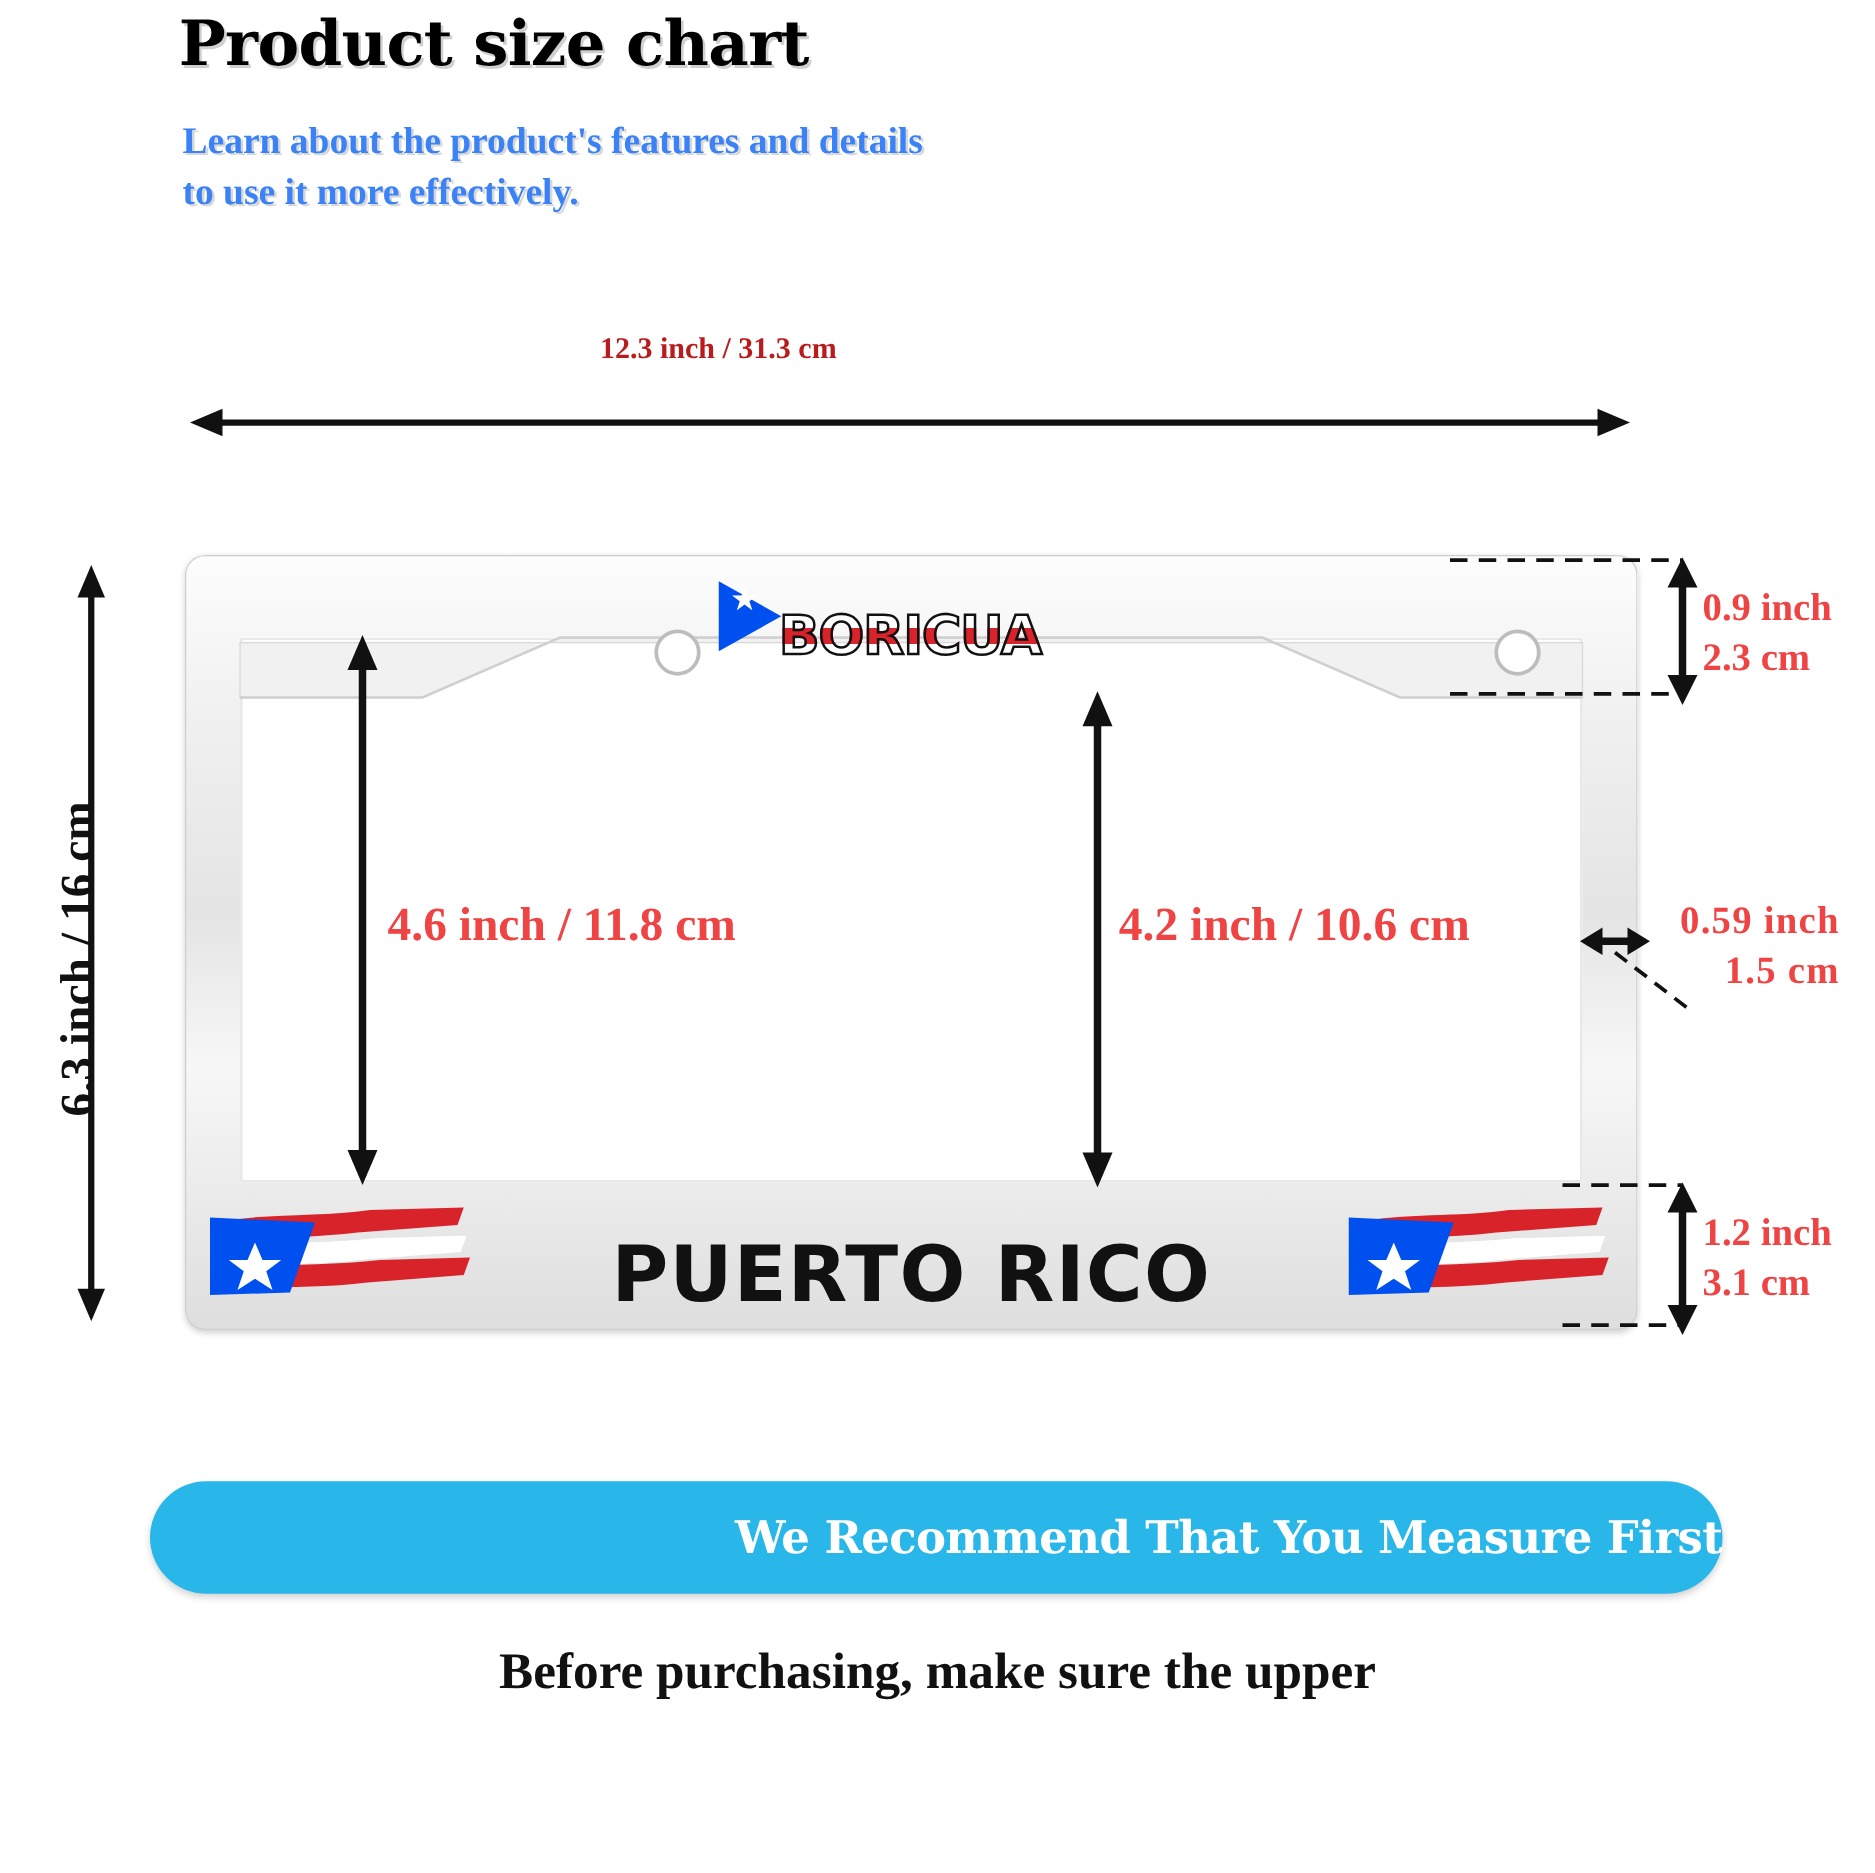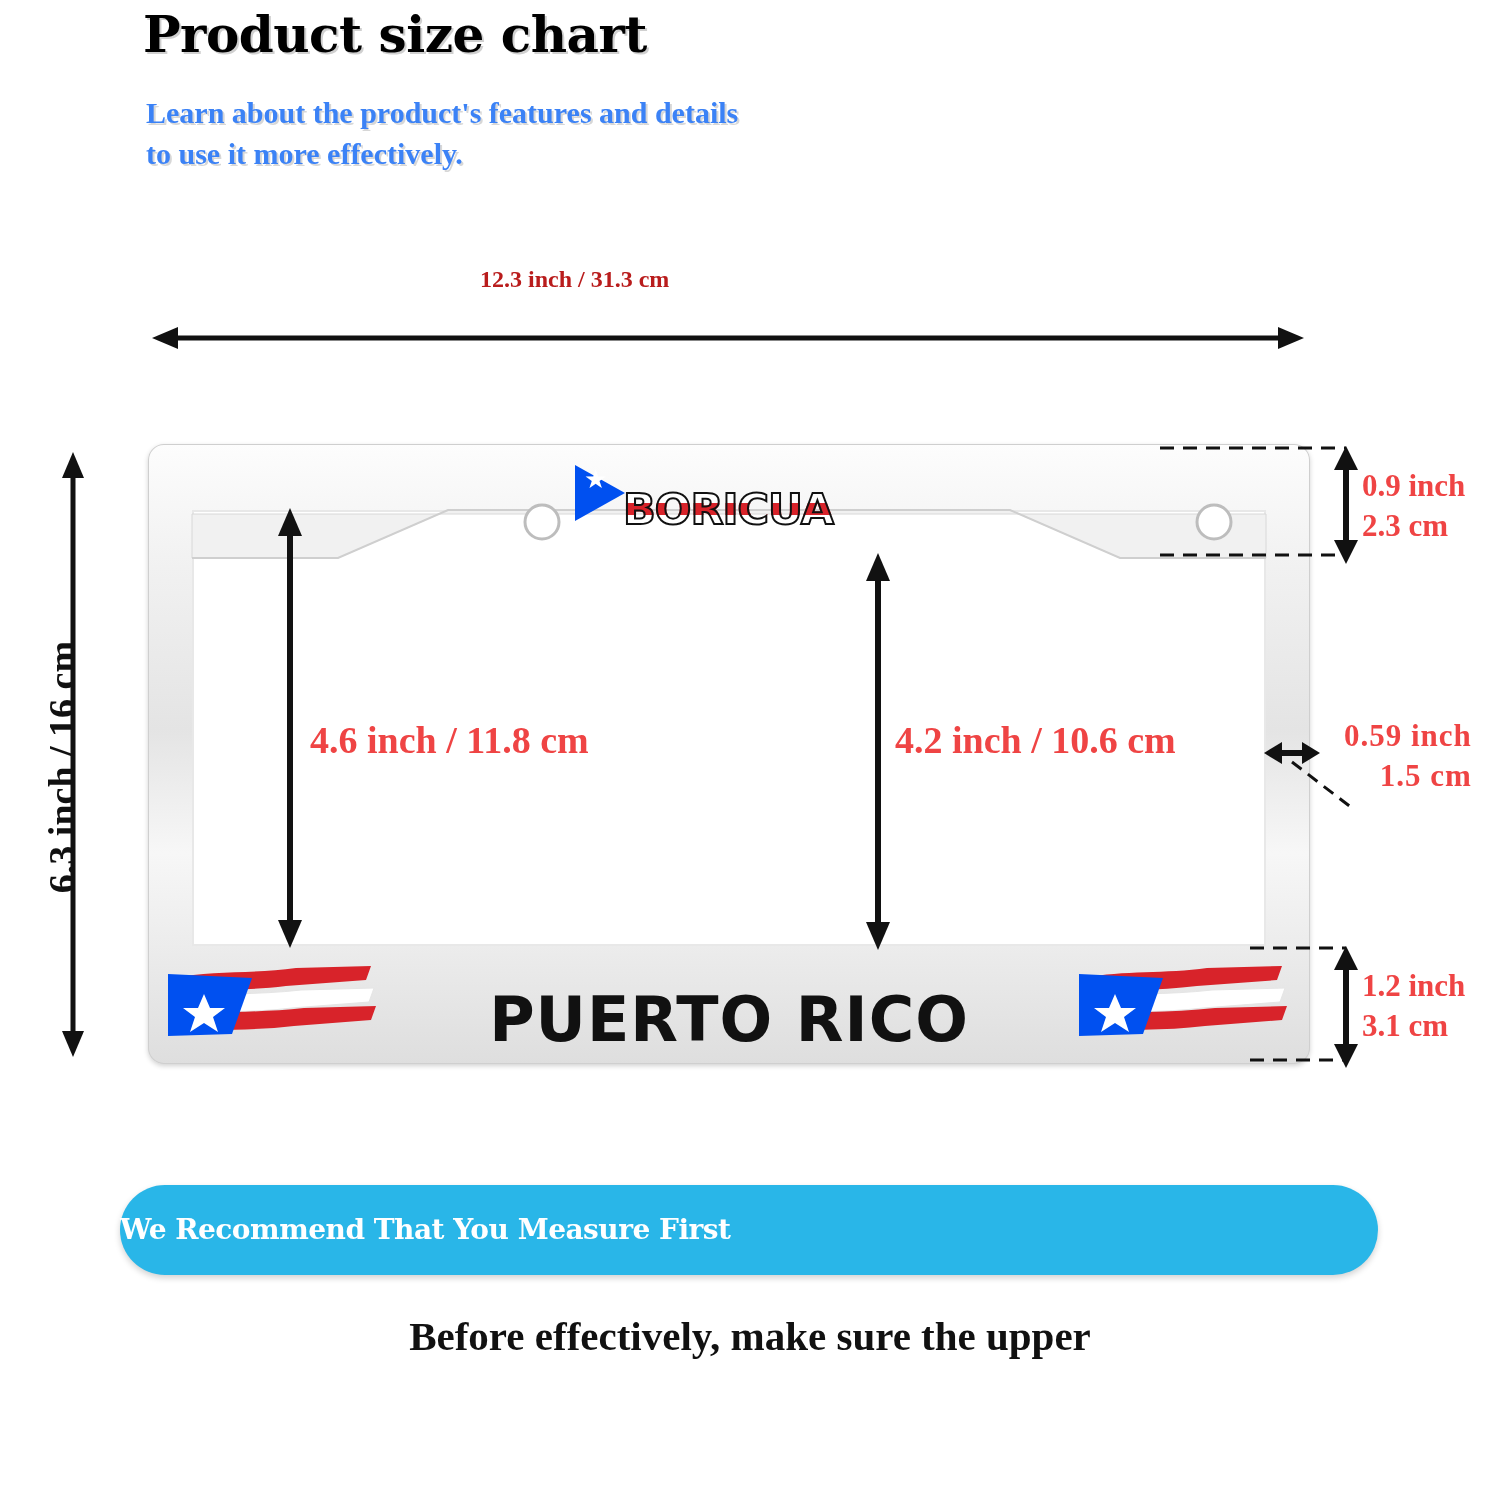--- a/index.html
+++ b/index.html
@@ -229,24 +229,24 @@
     border-radius: 45px;
     background: #29b6e8;
     box-shadow: 0 3px 6px rgba(0,0,0,0.18);
   }
   .pill-text {
     position: absolute;
     left: 0; top: 0;
     width: 100%;
     height: 90px;
     line-height: 90px;
-    text-align: left;
+    text-align: right;
     font-family: "DejaVu Serif", serif;
     font-weight: bold;
-    font-size: 28px;
+    font-size: 36px;
     color: #ffffff;
     letter-spacing: -0.5px;
   }
 
   .footer-note {
     position: absolute;
     left: 0;
     top: 1305px;
     width: 1500px;
     text-align: center;
@@ -398,14 +398,14 @@
 <div class="dim-text small" style="left:1362px; top:966px;">
   <div>1.2 inch</div>
   <div>3.1 cm</div>
 </div>
 
 <div class="pill">
   <div class="pill-text">We Recommend That You Measure First</div>
 </div>
 
 <div class="footer-note">
-  <div>Before effectively, make sure the upper</div>
+  <div>Before purchasing, make sure the upper</div>
 </div>
 
 </body></html>

